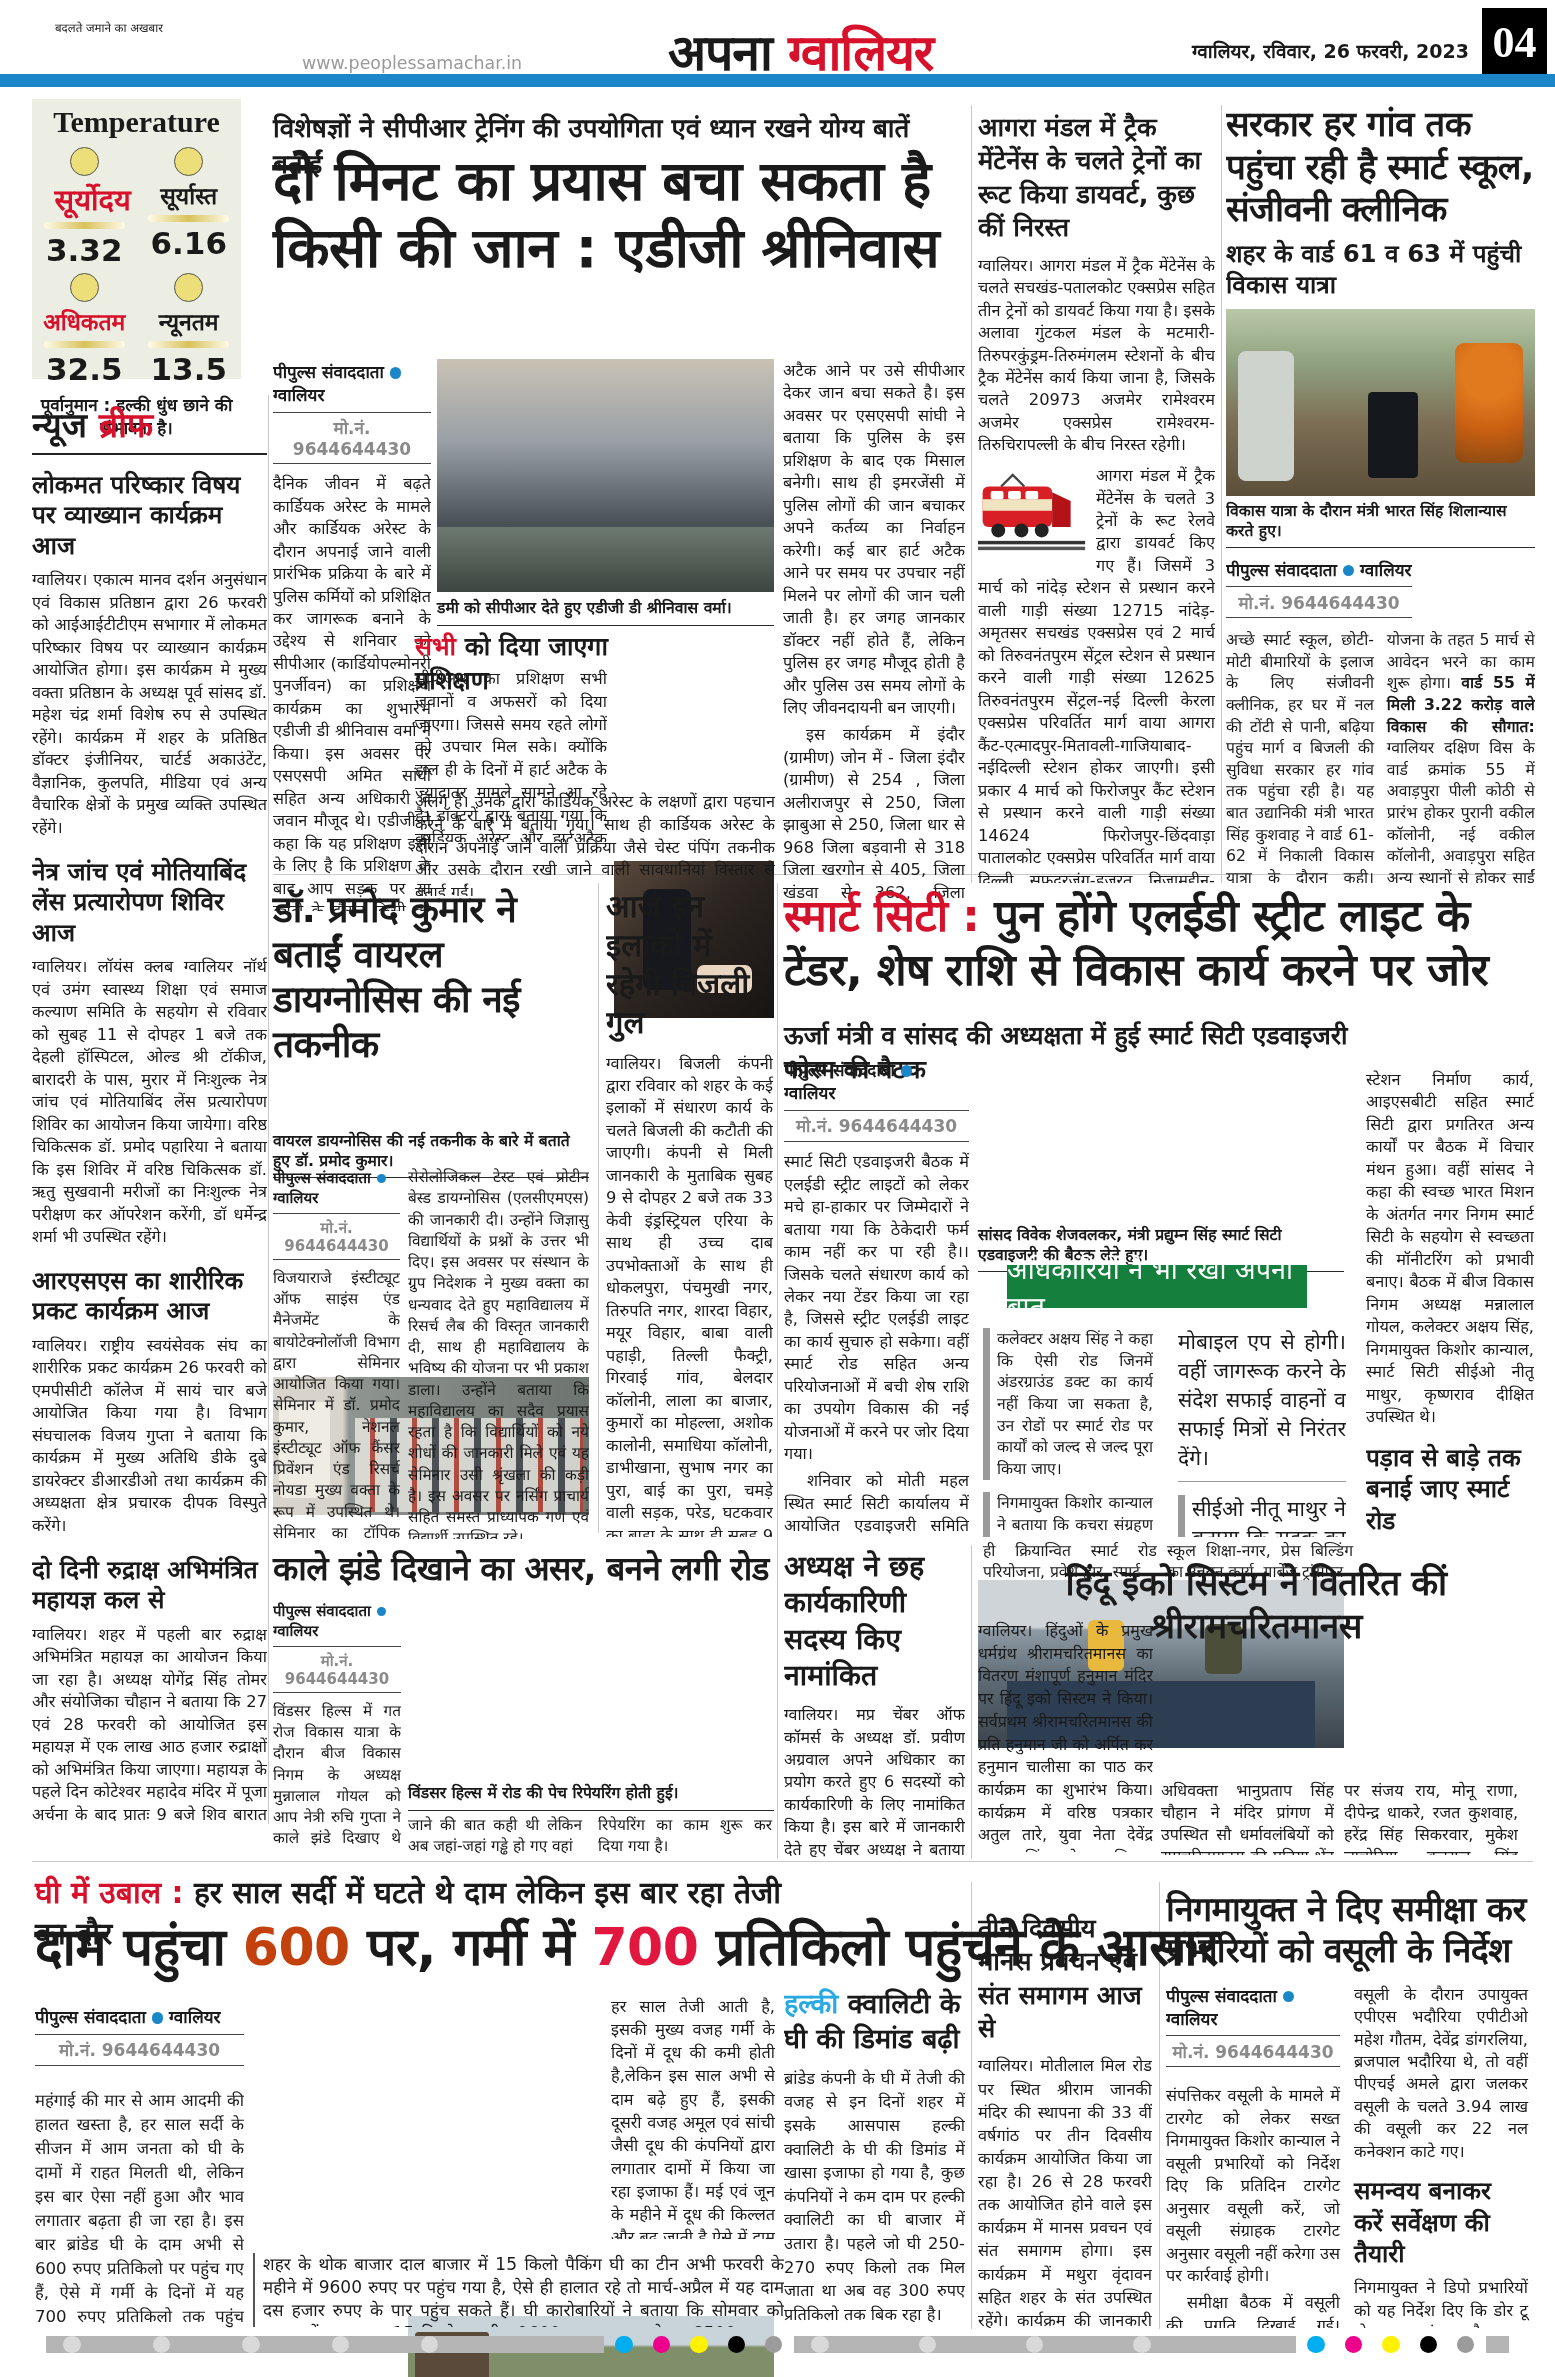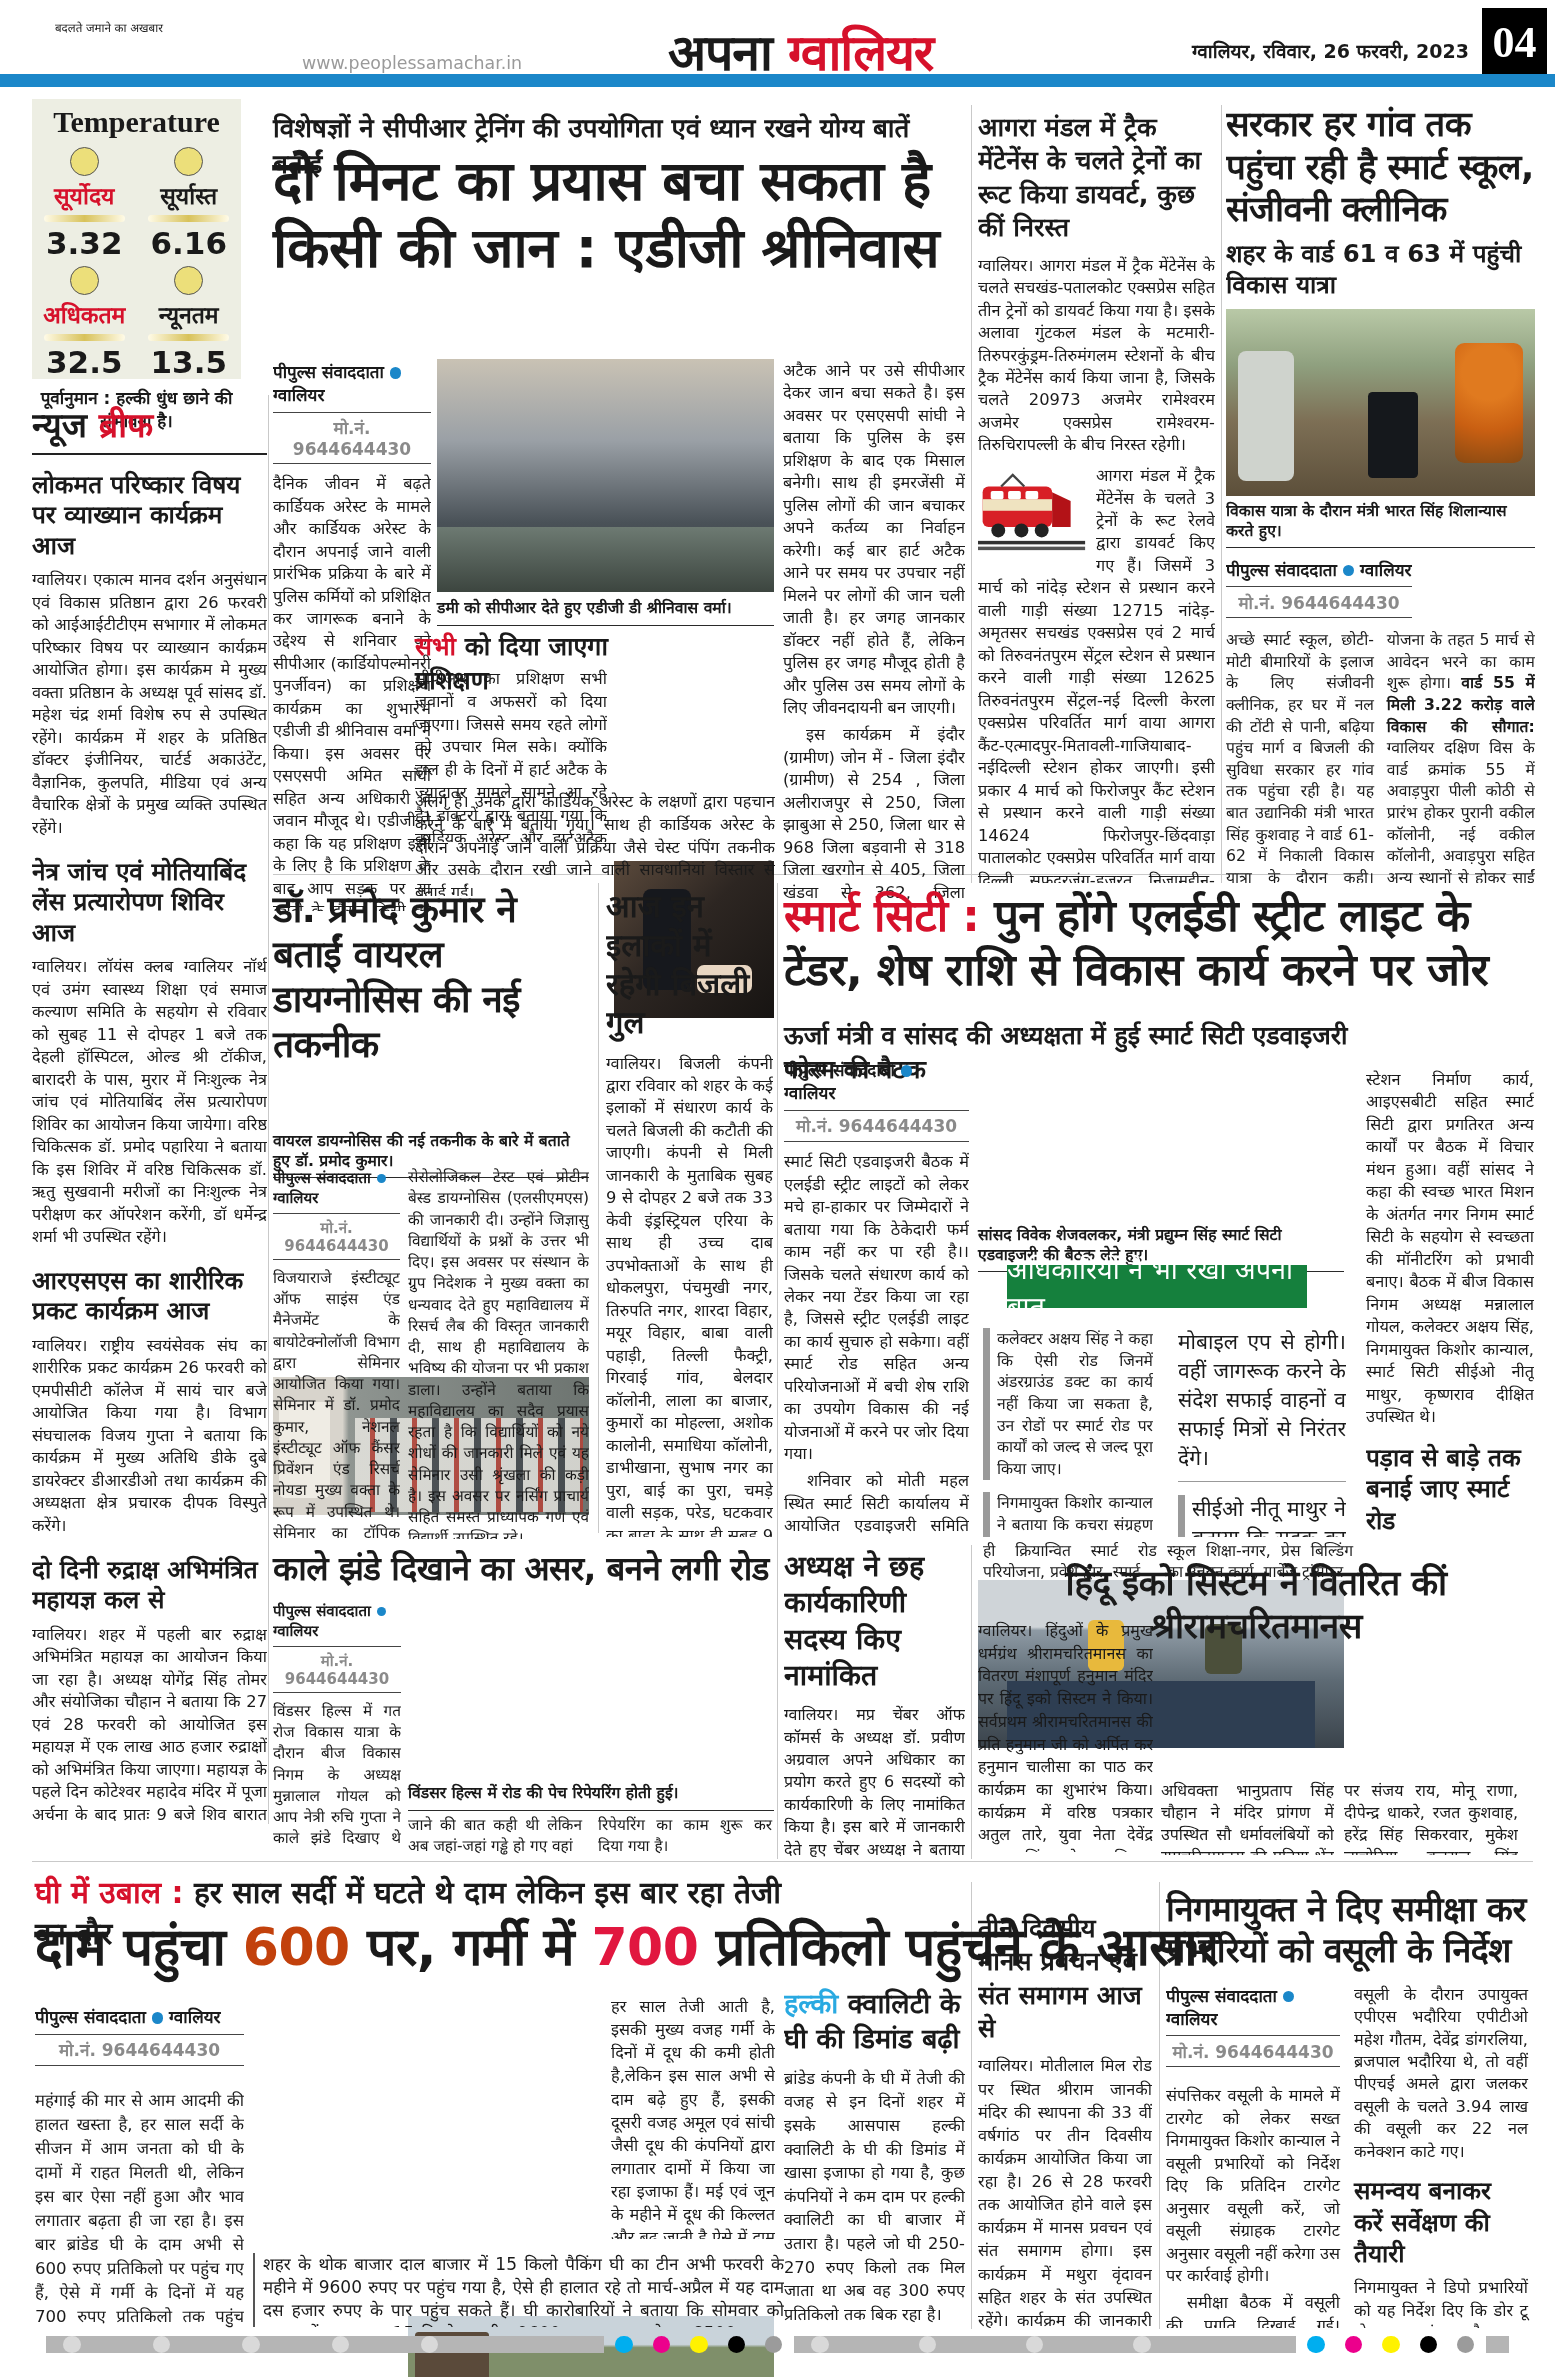--- a/index.html
+++ b/index.html
@@ -50,21 +50,21 @@
   <div class="abs rule" style="left:32px;top:1861px;width:1501px;height:1.2px;"></div>
   <div class="abs rule" style="left:971px;top:1545px;width:1.2px;height:314px;"></div>
   <div class="abs rule" style="left:971px;top:1882px;width:1.2px;height:447px;"></div>
   <div class="abs rule" style="left:1159px;top:1882px;width:1.2px;height:447px;"></div>
 
   <div class="abs" style="left:32px;top:99px;width:209px;height:280px;background:#edeee3;text-align:center;padding-top:5.8px;box-sizing:border-box;">
     <div class="serif b" style="font-size:30px;">Temperature</div>
     <div style="display:flex;justify-content:space-around;margin-top:8.1px;">
       <div style="width:93px;">
         <div style="width:27px;height:27px;border-radius:50%;background:#ecdf7a;border:1.2px solid #555;margin:0 auto;"></div>
-        <div class="b red" style="font-size:23px;margin-top:3.5px;">सूर्योदय</div>
+        <div class="b red" style="font-size:29px;margin-top:3.5px;text-align:right;">सूर्योदय</div>
         <div class="goldbar" style="width:81px;"></div>
         <div class="b" style="font-size:31px;">3.32</div>
       </div>
       <div style="width:93px;">
         <div style="width:27px;height:27px;border-radius:50%;background:#ecdf7a;border:1.2px solid #555;margin:0 auto;"></div>
         <div class="b" style="font-size:23px;margin-top:3.5px;">सूर्यास्त</div>
         <div class="goldbar" style="width:81px;"></div>
         <div class="b" style="font-size:31px;">6.16</div>
       </div>
     </div>

